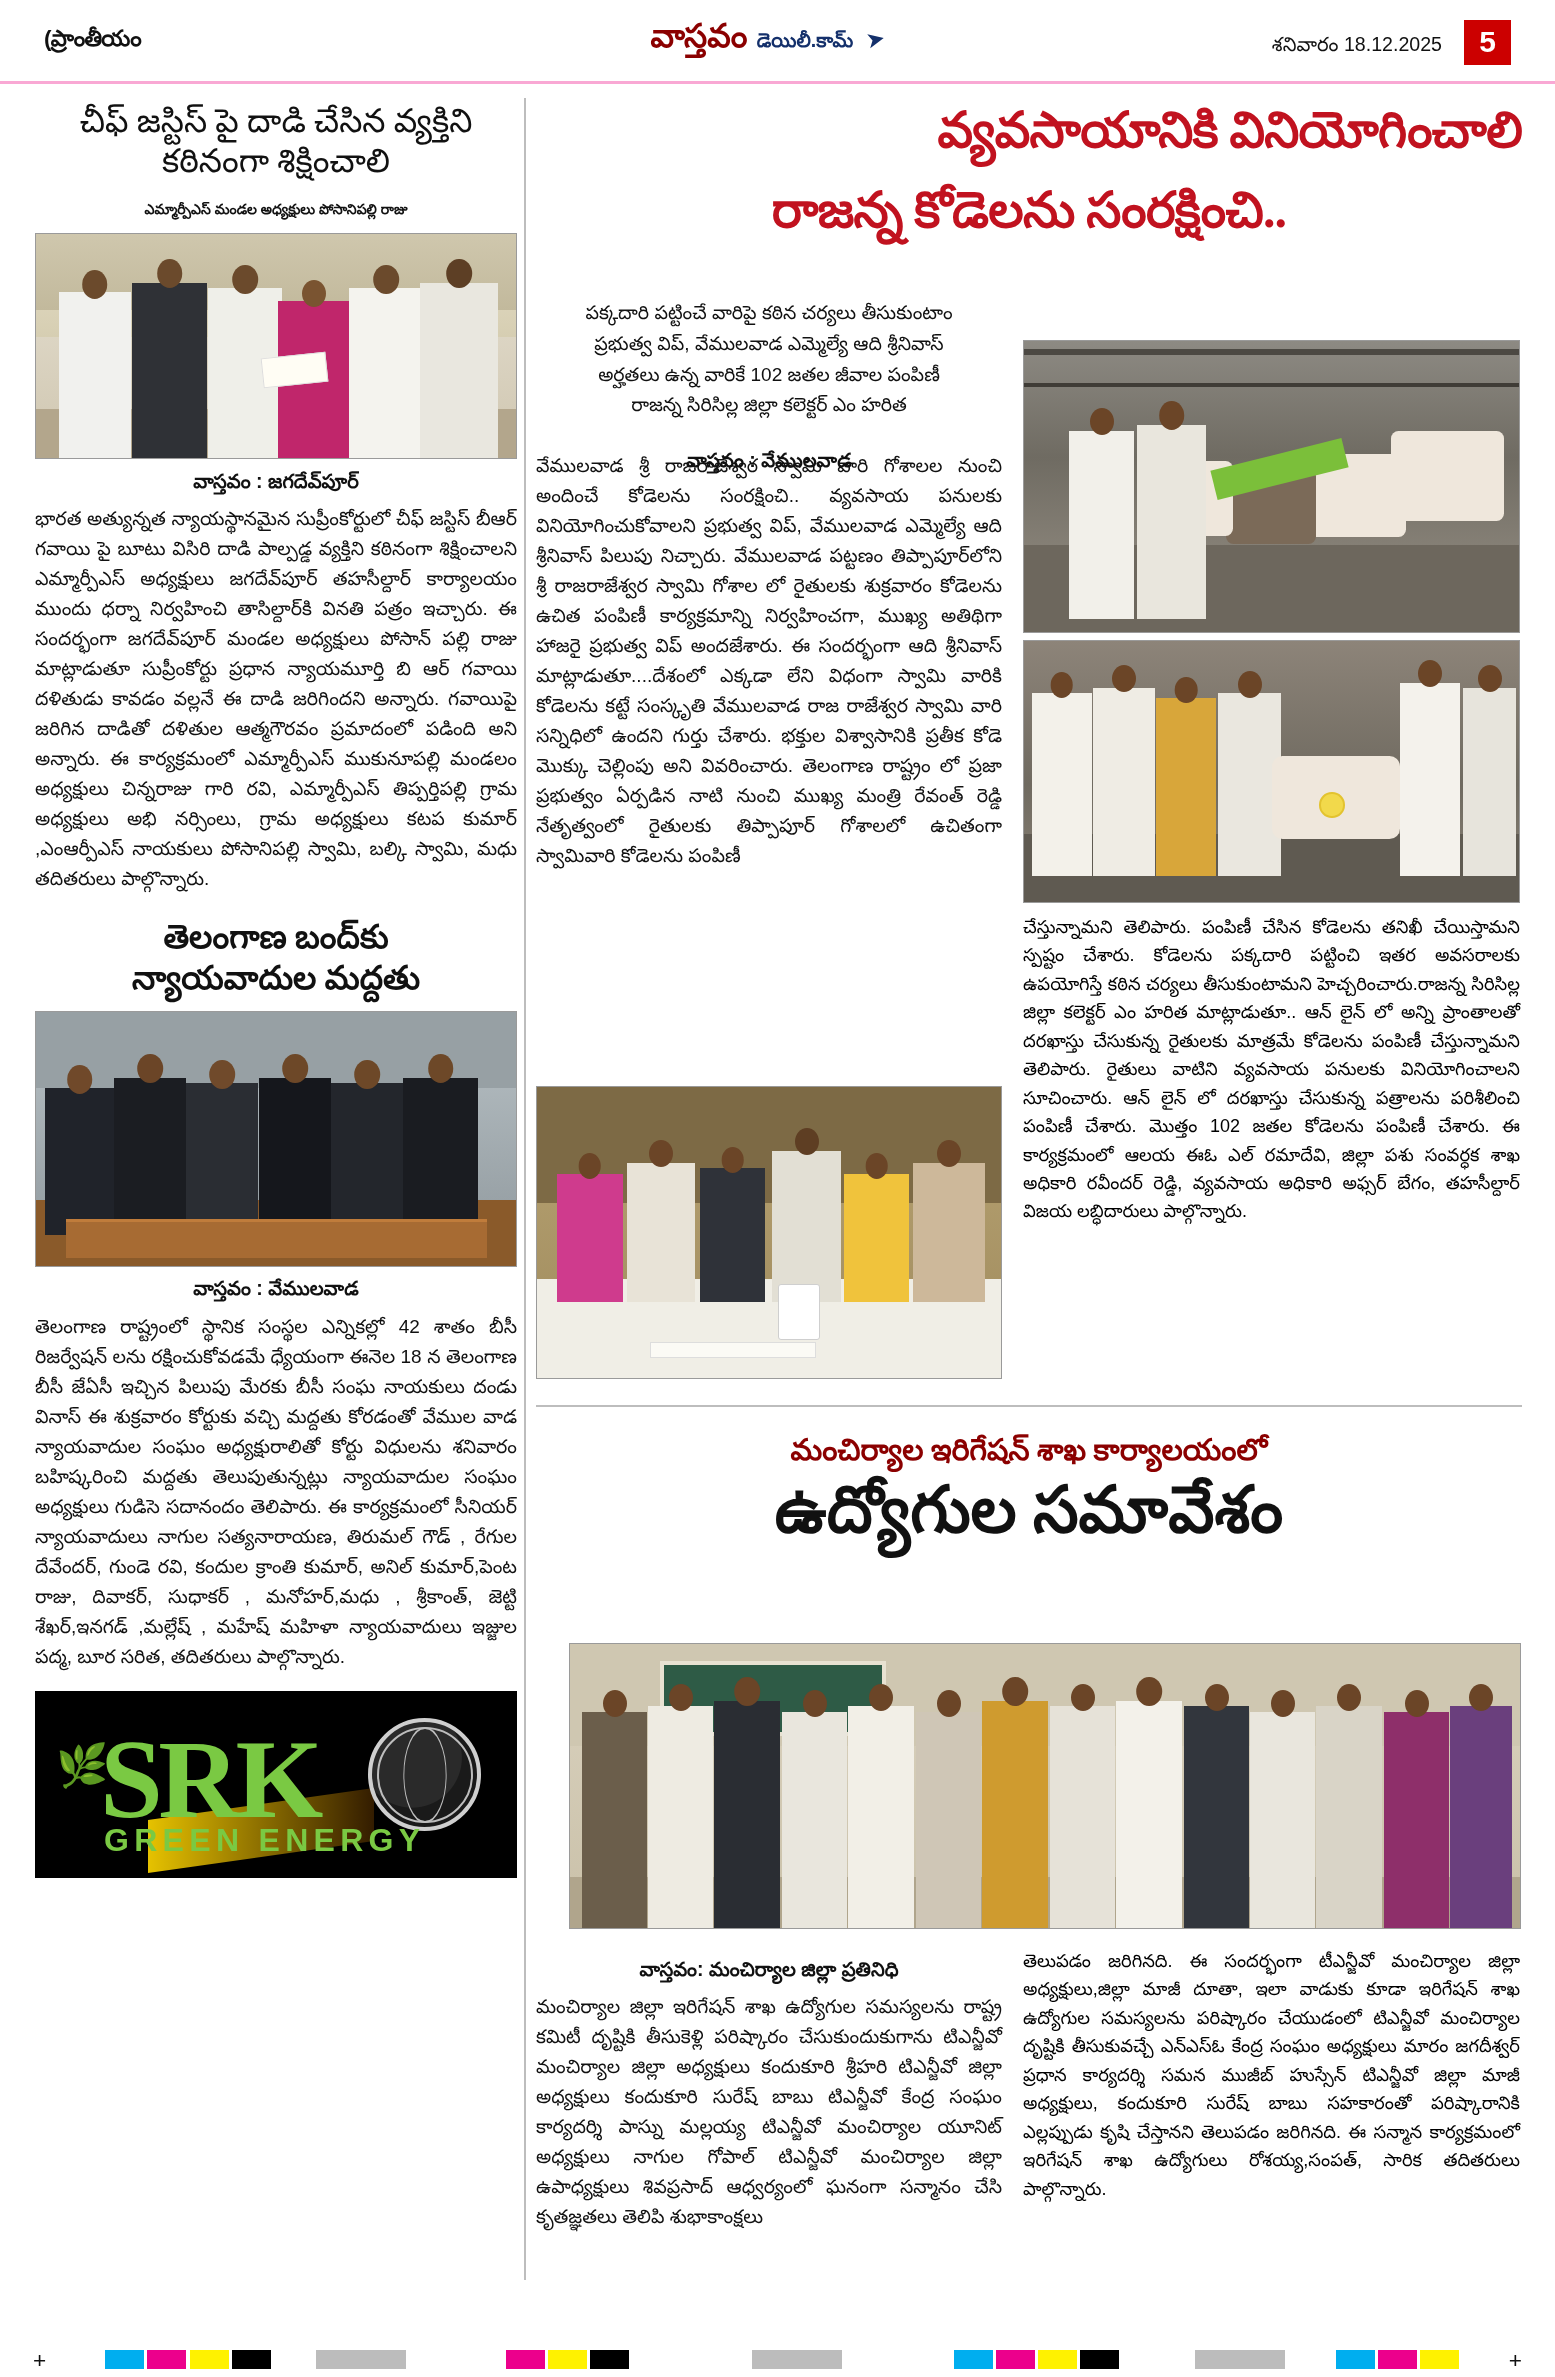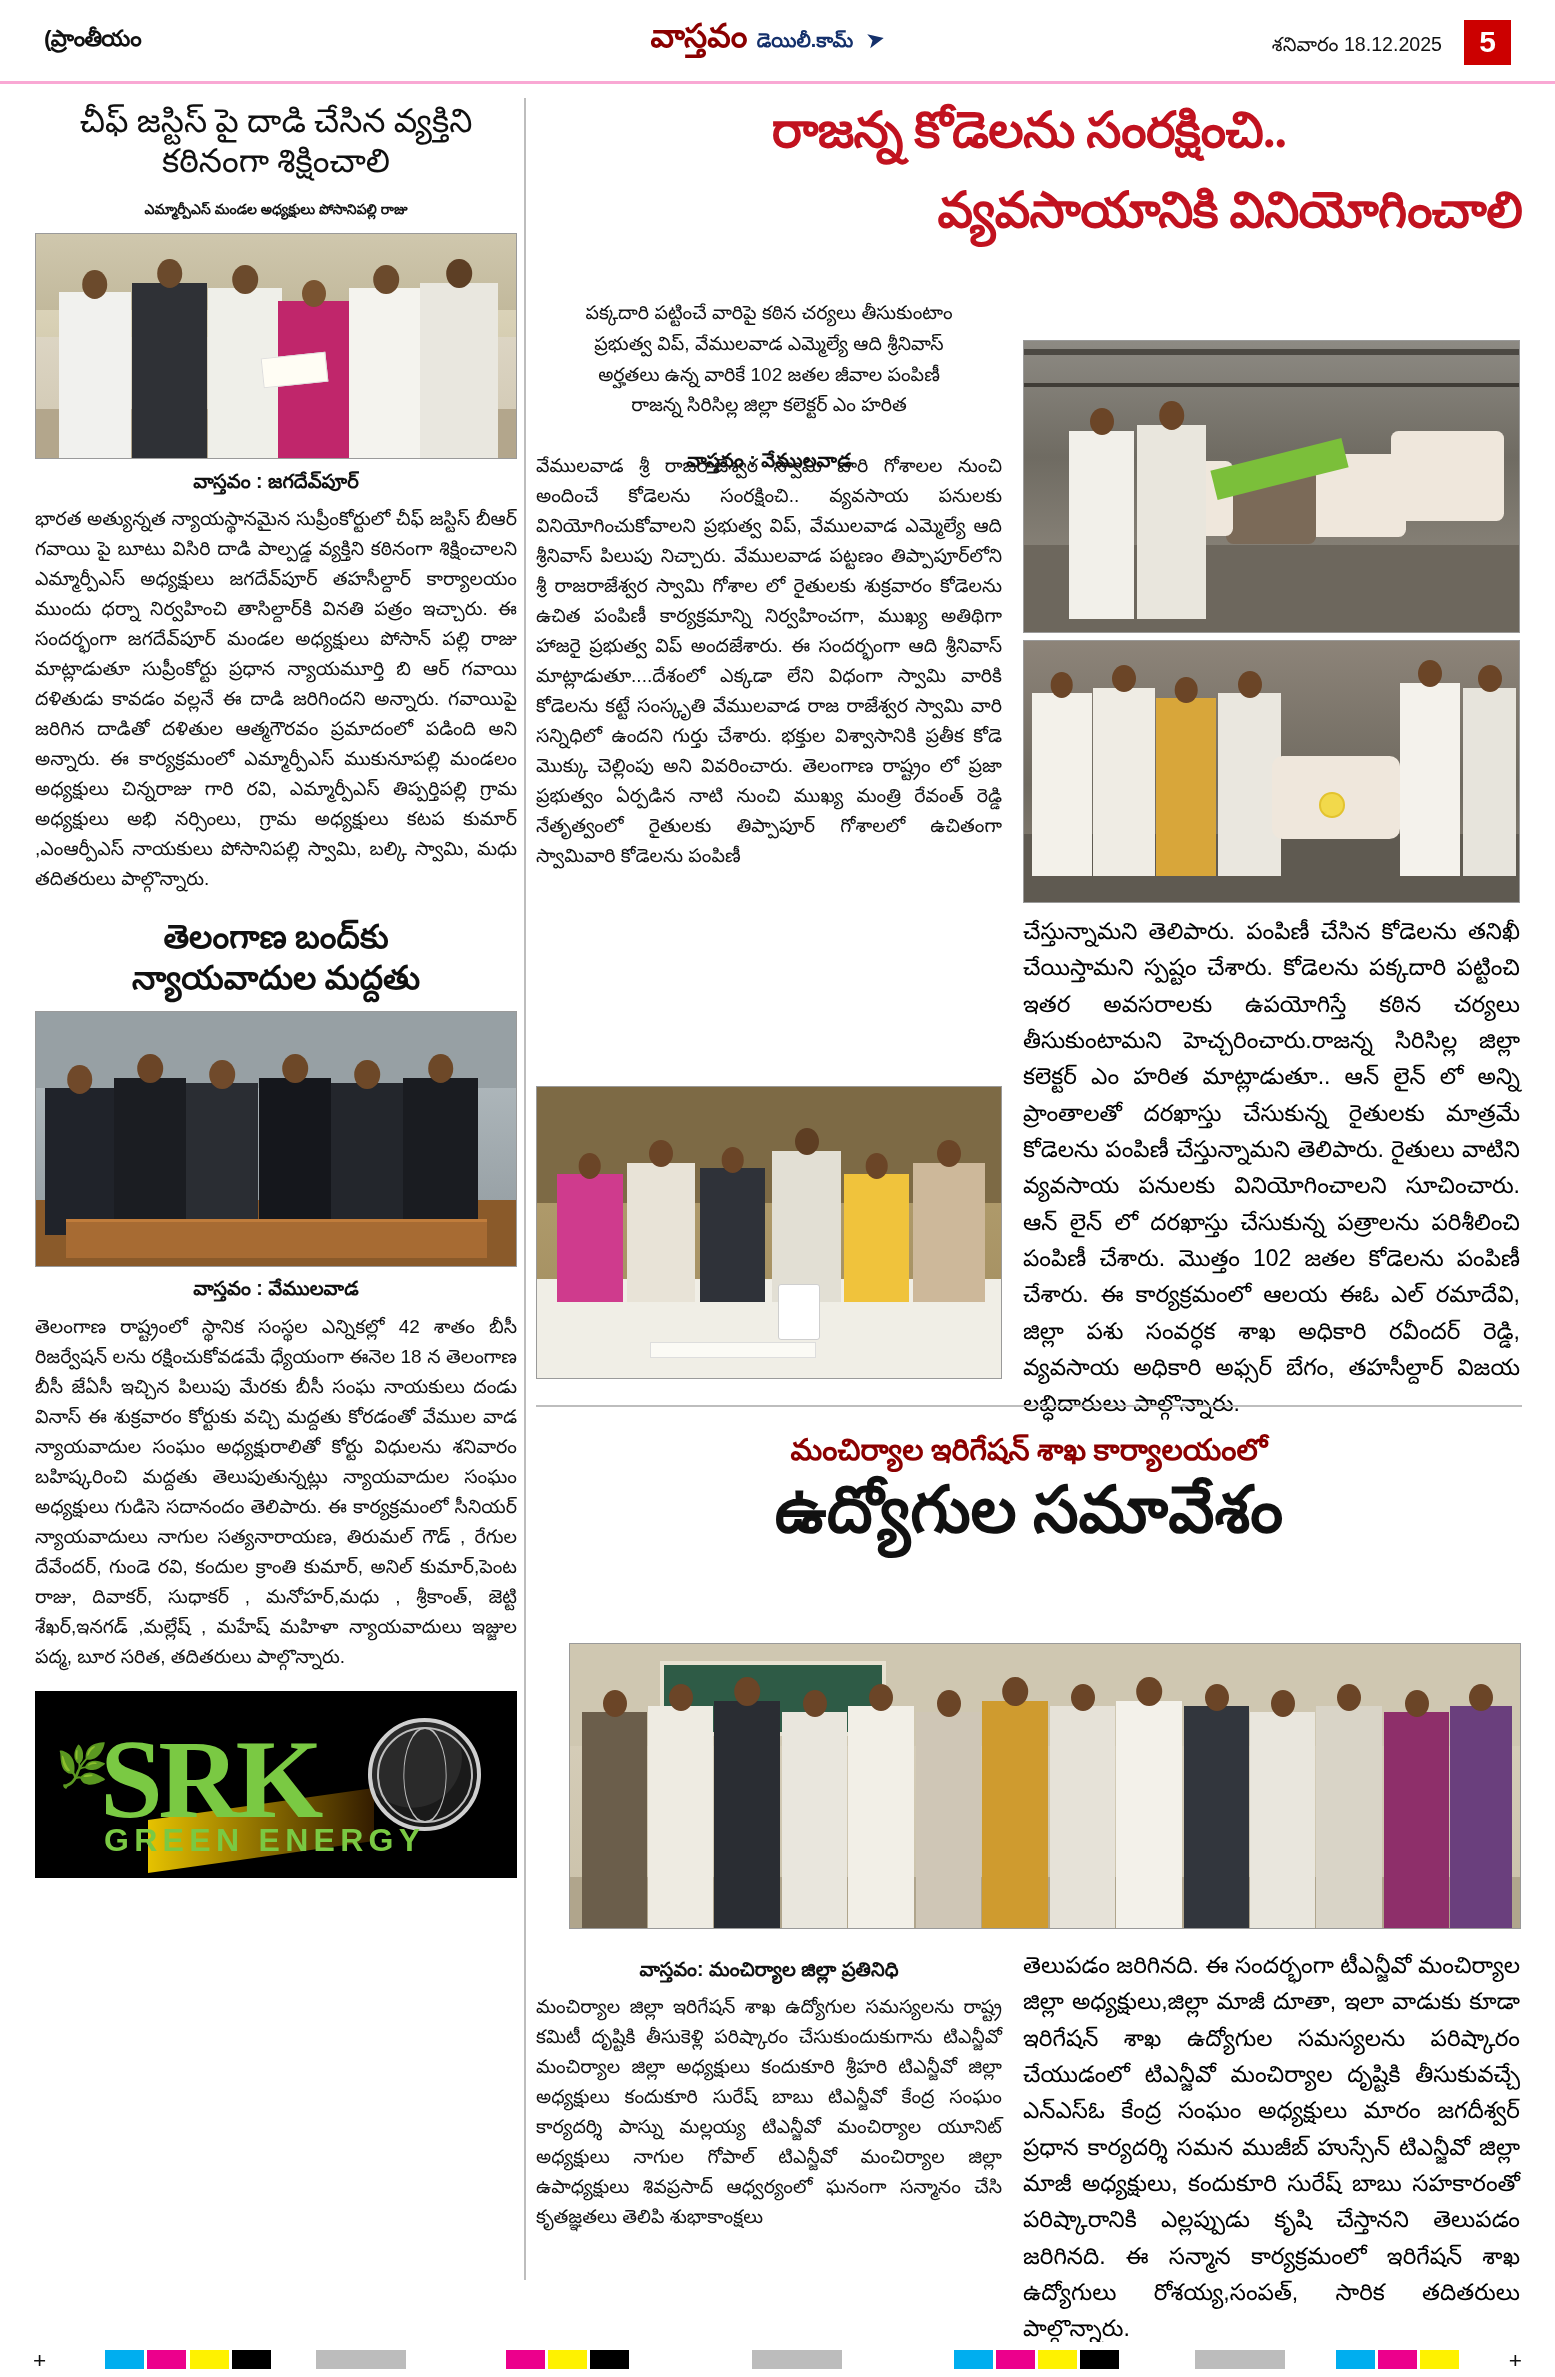--- a/index.html
+++ b/index.html
@@ -175,21 +175,21 @@
     transform:skewY(-8deg);
   }
 
   
   .regbar { position:absolute; left:0; bottom:0; width:1555px; height:35px; background:#fff; }
   .regbar .plus { position:absolute; top:6px; font-size:22.6px; color:#111; }
   .sw { position:absolute; top:7.5px; height:19.6px; }
   .bar-c { background:#00aeef; } .bar-m { background:#ec008c; }
   .bar-y { background:#fff200; } .bar-k { background:#000; }
   .bar-g { background:#bcbcbc; }
-  .rightcol-flow { font-size:23px; line-height:1.58; text-align:justify; }
+  .rightcol-flow { font-size:18px; line-height:1.58; text-align:justify; }
 </style>
 </head>
 <body>
 
 <div class="page">
 
   <div class="masthead">
     <div class="edition-tag">(ప్రాంతీయం</div>
     <div class="logo-wrap">
       <span class="logo-main">వాస్తవం</span>
@@ -285,22 +285,22 @@
     <div class="ad">
       <div class="beam"></div>
       <div class="leaf">🌿</div>
       <div class="srk">SRK</div>
       <div class="globe"></div>
       <div class="tag">GREEN ENERGY</div>
     </div>
   </div>
 
   <div style="position:absolute;left:536px;top:95px;width:986px;">
+    <div class="mega-head l2">వ్యవసాయానికి వినియోగించాలి</div>
     <div class="mega-head">రాజన్న కోడెలను సంరక్షించి..</div>
-    <div class="mega-head l2">వ్యవసాయానికి వినియోగించాలి</div>
   </div>
 
   <div style="position:absolute;left:536px;top:298px;width:466px;">
     <div class="kicker">
       <div>పక్కదారి పట్టించే వారిపై కఠిన చర్యలు తీసుకుంటాం</div>
       <div>ప్రభుత్వ విప్, వేములవాడ ఎమ్మెల్యే ఆది శ్రీనివాస్</div>
       <div>అర్హతలు ఉన్న వారికే 102 జతల జీవాల పంపిణీ</div>
       <div>రాజన్న సిరిసిల్ల జిల్లా కలెక్టర్ ఎం హరిత</div>
     </div>
     <div class="dateline">వాస్తవం : వేములవాడ</div>

